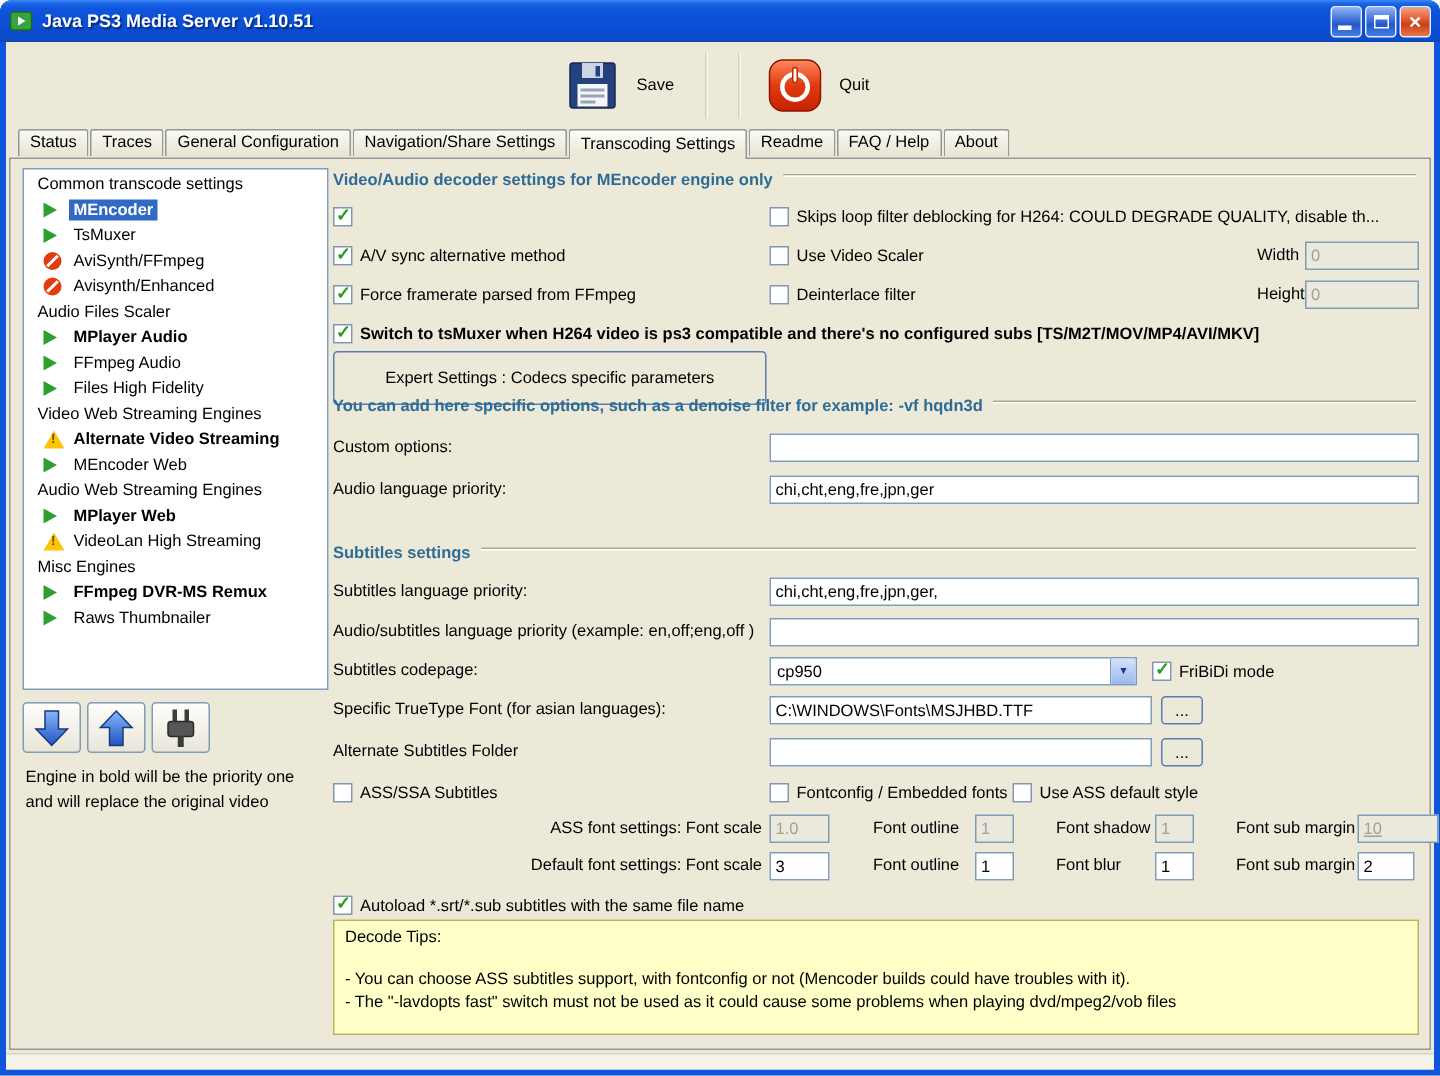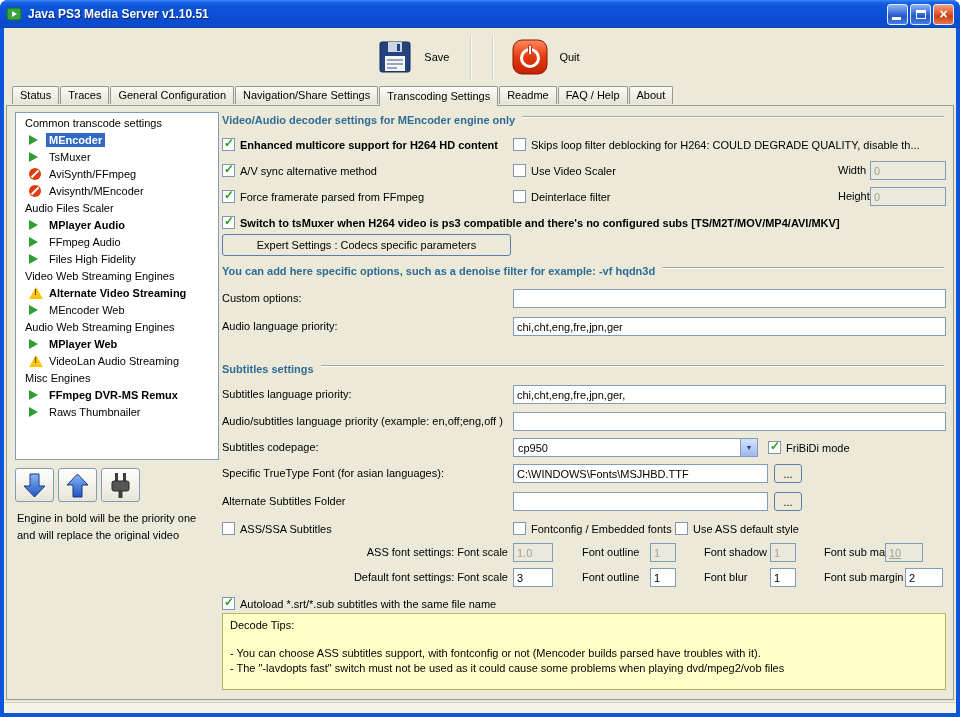--- a/index.html
+++ b/index.html
@@ -175,21 +175,21 @@
         <div class="trow l1">
             <span class="ticon">
               <span class="ban-i"></span>
             </span>
             <span class="tlabel">AviSynth/FFmpeg</span>
           </div>
         <div class="trow l1">
             <span class="ticon">
               <span class="ban-i"></span>
             </span>
-            <span class="tlabel">Avisynth/MEncoder</span>
+            <span class="tlabel">Avisynth/Enhanced</span>
           </div>
         <div class="trow l0">
             <span class="tlabel">Audio Files Scaler</span>
           </div>
         <div class="trow l1">
             <span class="ticon">
               <span class="arrow-i"></span>
             </span>
             <span class="tlabel b">MPlayer Audio</span>
           </div>
@@ -226,21 +226,21 @@
         <div class="trow l1">
             <span class="ticon">
               <span class="arrow-i"></span>
             </span>
             <span class="tlabel b">MPlayer Web</span>
           </div>
         <div class="trow l1">
             <span class="ticon">
               <span class="warn-i"></span>
             </span>
-            <span class="tlabel">VideoLan Audio Streaming</span>
+            <span class="tlabel">VideoLan High Streaming</span>
           </div>
         <div class="trow l0">
             <span class="tlabel">Misc Engines</span>
           </div>
         <div class="trow l1">
             <span class="ticon">
               <span class="arrow-i"></span>
             </span>
             <span class="tlabel b">FFmpeg DVR-MS Remux</span>
           </div>
@@ -299,21 +299,20 @@
       <div class="form">
 
         <div class="sect" style="top:8px">
           <span class="sect-text">Video/Audio decoder settings for MEncoder engine only</span>
             <span class="sect-line"></span>
         </div>
 
         <div class="frow" style="top:29px">
           <span class="cbwrap" style="left:0">
               <span class="cb on"></span>
-              <span class="b">Enhanced multicore support for H264 HD content</span>
             </span>
           <span class="cbwrap" style="left:291px">
               <span class="cb"></span>
               <span>Skips loop filter deblocking for H264: COULD DEGRADE QUALITY, disable th...</span>
             </span>
         </div>
 
         <div class="frow" style="top:55px">
           <span class="cbwrap" style="left:0">
               <span class="cb on"></span>
@@ -340,21 +339,21 @@
           <input class="ti dis" style="left: 648px; right: 0px;" disabled="" value="0">
         </div>
 
         <div class="frow" style="top:107px">
           <span class="cbwrap" style="left:0">
               <span class="cb on"></span>
               <span class="b">Switch to tsMuxer when H264 video is ps3 compatible and there's no configured subs [TS/M2T/MOV/MP4/AVI/MKV]</span>
             </span>
         </div>
 
-        <div class="xpbtn" style="top:128px;left:0;width:289px;height:22px">Expert Settings : Codecs specific parameters</div>
+        <div class="xpbtn" style="top:128px;left:0;width:289px;height:36px">Expert Settings : Codecs specific parameters</div>
 
         <div class="sect" style="top:159px">
           <span class="sect-text">You can add here specific options, such as a denoise filter for example: -vf hqdn3d</span>
             <span class="sect-line"></span>
         </div>
 
         <div class="frow" style="top:183px">
           <span class="flbl" style="left:0">Custom options:</span>
           <input class="ti" style="left: 291px; right: 0px;" value="">
         </div>
@@ -419,21 +418,21 @@
         </div>
 
         <div class="frow" style="top:437px">
           <span class="flbl" style="left:0;width:286px;text-align:right">ASS font settings: Font scale</span>
           <input class="ti dis" style="left: 291px; width: 40px;" disabled="" value="1.0">
           <span class="flbl" style="left:360px">Font outline</span>
           <input class="ti dis" style="left: 428px; width: 26px;" disabled="" value="1">
           <span class="flbl" style="left:482px">Font shadow</span>
           <input class="ti dis" style="left: 548px; width: 26px;" disabled="" value="1">
           <span class="flbl" style="left:602px">Font sub margin</span>
-          <input class="ti dis" style="left: 663px; width: 38px; text-decoration: underline;" disabled="" value="10">
+          <input class="ti dis" style="left: 683px; width: 54px; text-decoration: underline;" disabled="" value="10">
         </div>
 
         <div class="frow" style="top:462px">
           <span class="flbl" style="left:0;width:286px;text-align:right">Default font settings: Font scale</span>
           <input class="ti" style="left: 291px; width: 40px;" value="3">
           <span class="flbl" style="left:360px">Font outline</span>
           <input class="ti" style="left: 428px; width: 26px;" value="1">
           <span class="flbl" style="left:482px">Font blur</span>
           <input class="ti" style="left: 548px; width: 26px;" value="1">
           <span class="flbl" style="left:602px">Font sub margin</span>
@@ -443,21 +442,21 @@
         <div class="frow" style="top:488px">
           <span class="cbwrap" style="left:0">
               <span class="cb on"></span>
               <span>Autoload *.srt/*.sub subtitles with the same file name</span>
             </span>
         </div>
 
         <div class="tips" style="top:507px;height:77px">
           <div>Decode Tips:</div>
           <div class="gap"></div>
-          <div>- You can choose ASS subtitles support, with fontconfig or not (Mencoder builds parsed have troubles with it).</div>
+          <div>- You can choose ASS subtitles support, with fontconfig or not (Mencoder builds could have troubles with it).</div>
           <div>- The "-lavdopts fast" switch must not be used as it could cause some problems when playing dvd/mpeg2/vob files</div>
         </div>
 
       </div>
     </div>
 
     <div class="bottom-strip"></div>
   </div>
 </div>
 

